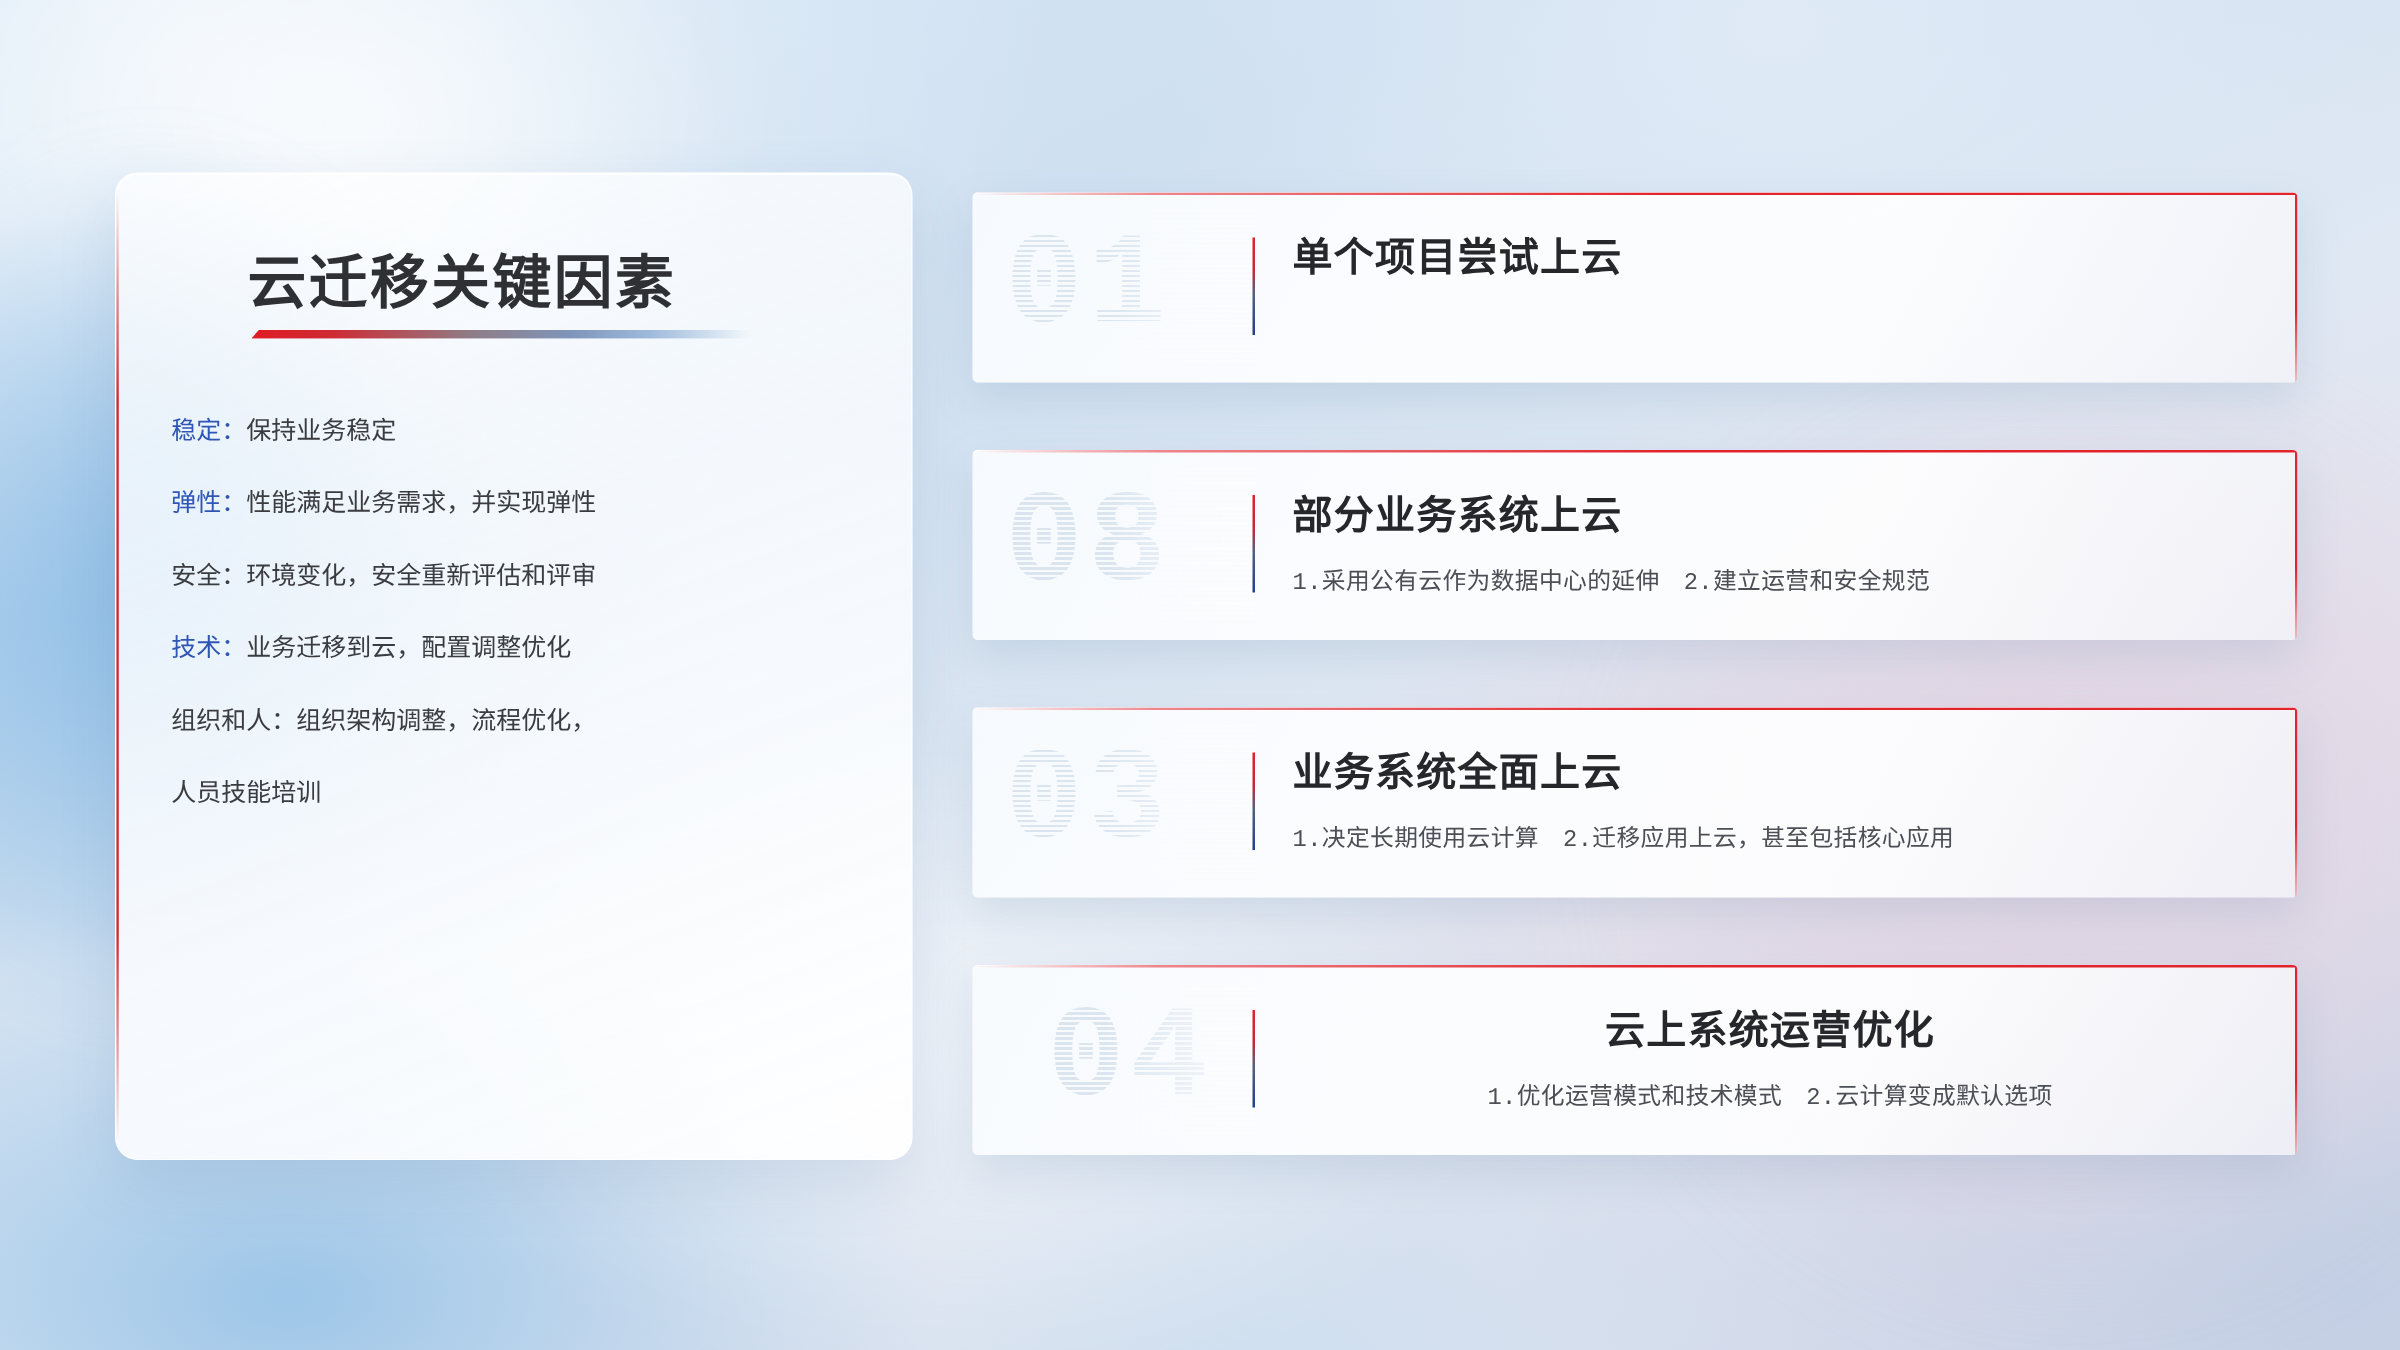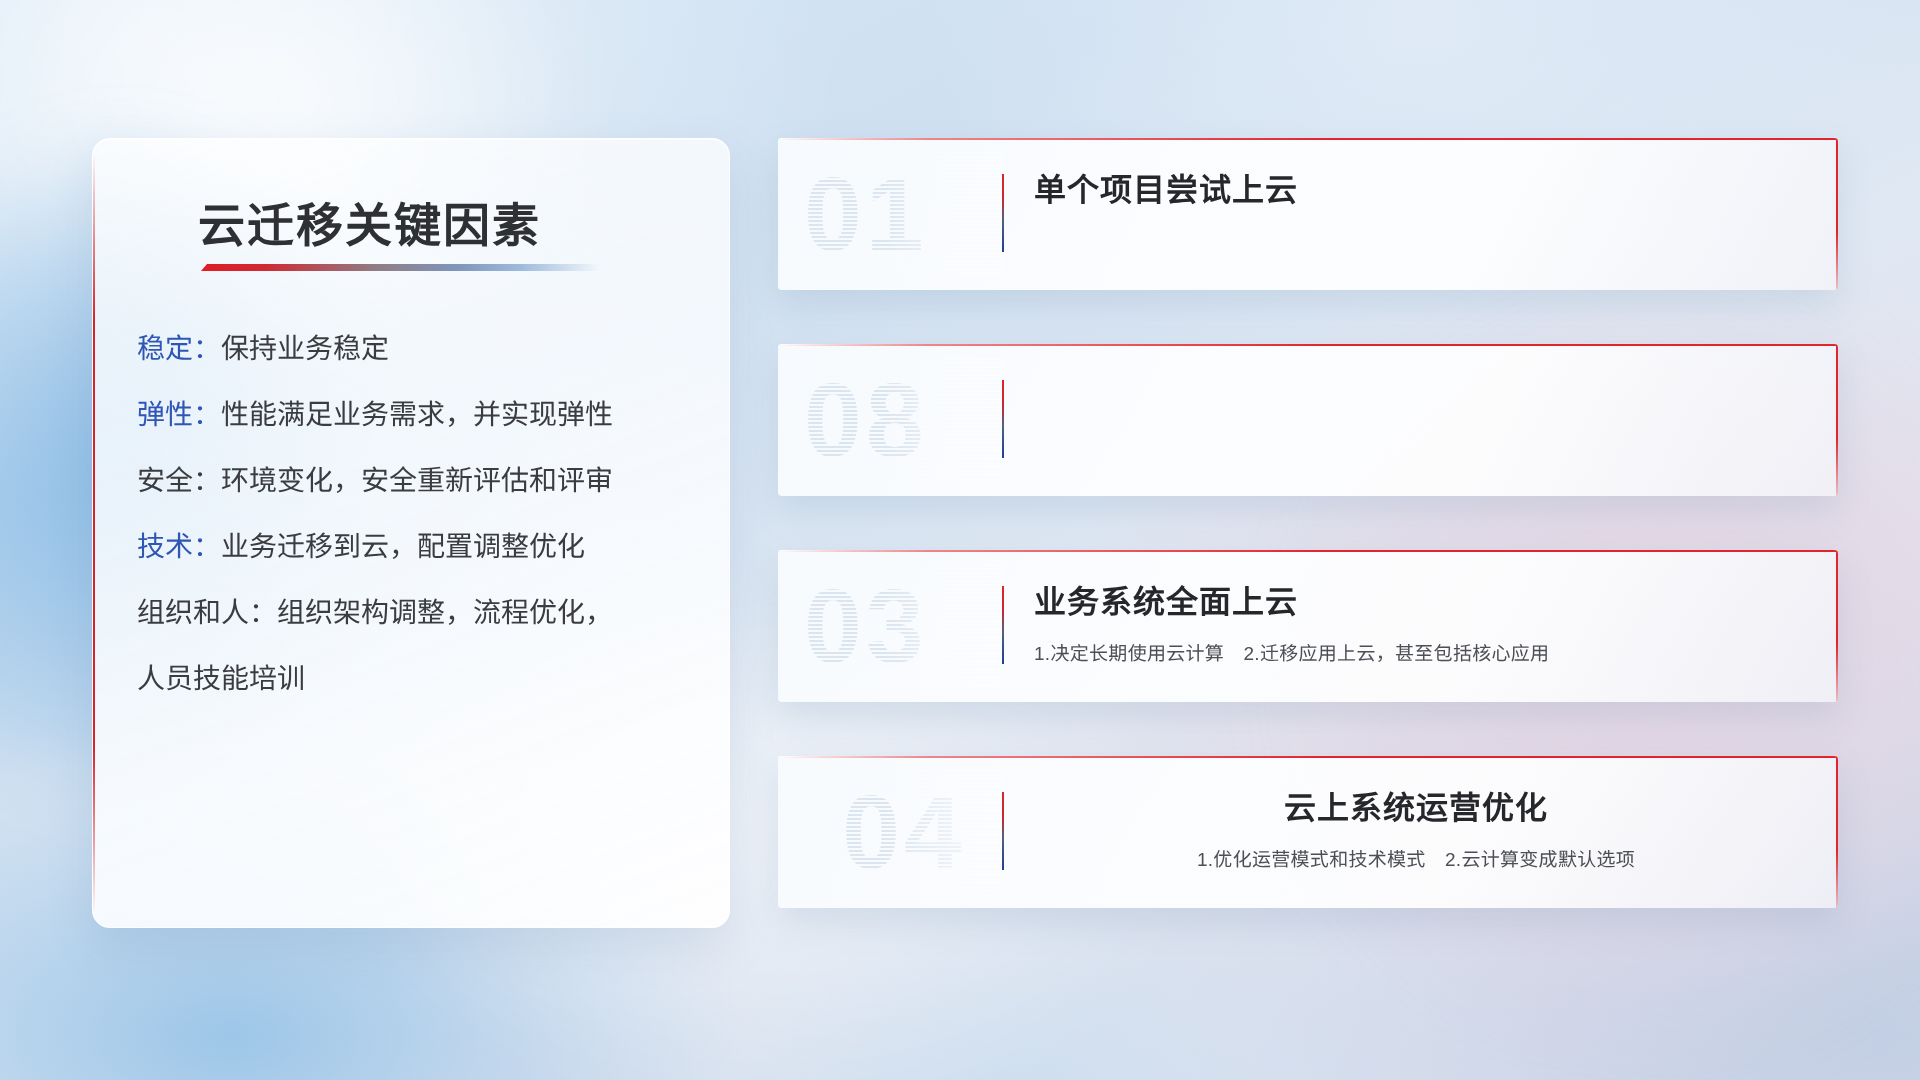--- a/index.html
+++ b/index.html
@@ -64,32 +64,32 @@
     white-space:nowrap;
   }
   .title-rule {
     position:absolute; left:108px; top:125px; width:400px; height:7px;
     background:linear-gradient(90deg,#e01c24 0%, #cf2a33 16%, #8f7d86 44%, #7f95bb 64%, #9fbbdc 80%, rgba(200,218,238,0) 100%);
     clip-path:polygon(6px 0, 100% 0, 100% 100%, 0 100%);
   }
   .factor-list { position:absolute; left:44px; top:196px; right:30px; }
   .factor-row {
     display:flex; align-items:baseline;
-    font-size:28px; line-height:1.0; color:#3a3c40;
+    font-size:20px; line-height:1.0; color:#3a3c40;
     margin-bottom:38px; white-space:nowrap;
   }
   .factor-row:last-child { margin-bottom:0;text-align:right; }
   .factor-label { font-weight:400; }
   .factor-label.accent { color:#2f56b5; }
   .factor-label.plain  { color:#3a3c40; }
   .factor-text { color:#3a3c40; }
   .factor-row.cont { padding-left:0; }
 
   
-  .cards { position:absolute; left:778px; top:138px; width:1060px; }
+  .cards { position:absolute; left:778px; top:154px; width:1060px;font-family:Liberation Mono, monospace; }
   .card {
     position:relative; height:152px; margin-bottom:54px;
     border-radius:4px;
     background:linear-gradient(118deg, rgba(248,251,254,0.96) 0%, rgba(252,253,255,0.97) 38%, rgba(255,255,255,0.9) 66%, rgba(243,244,249,0.82) 100%);
     box-shadow:0 14px 34px rgba(96,128,166,0.17), 0 1px 0 rgba(255,255,255,0.9) inset;
     overflow:hidden;
   }
   .card:last-child { margin-bottom:0;text-align:center; }
   .card-topline {
     position:absolute; left:0; right:0; top:0; height:2px;
@@ -179,20 +179,24 @@
     <div class="card-body">
       <div class="card-title">单个项目尝试上云</div>
     </div>
   </article>
 
   <article class="card">
     <div class="card-topline"></div>
     <div class="card-rightline"></div>
     <div class="card-num">08</div>
     <div class="card-divider"></div>
+    <div class="card-body">
+      <div class="card-title">部分业务系统上云</div>
+      <div class="card-sub">1.采用公有云作为数据中心的延伸　2.建立运营和安全规范</div>
+    </div>
   </article>
 
   <article class="card">
     <div class="card-topline"></div>
     <div class="card-rightline"></div>
     <div class="card-num">03</div>
     <div class="card-divider"></div>
     <div class="card-body">
       <div class="card-title">业务系统全面上云</div>
       <div class="card-sub">1.决定长期使用云计算　2.迁移应用上云，甚至包括核心应用</div>

